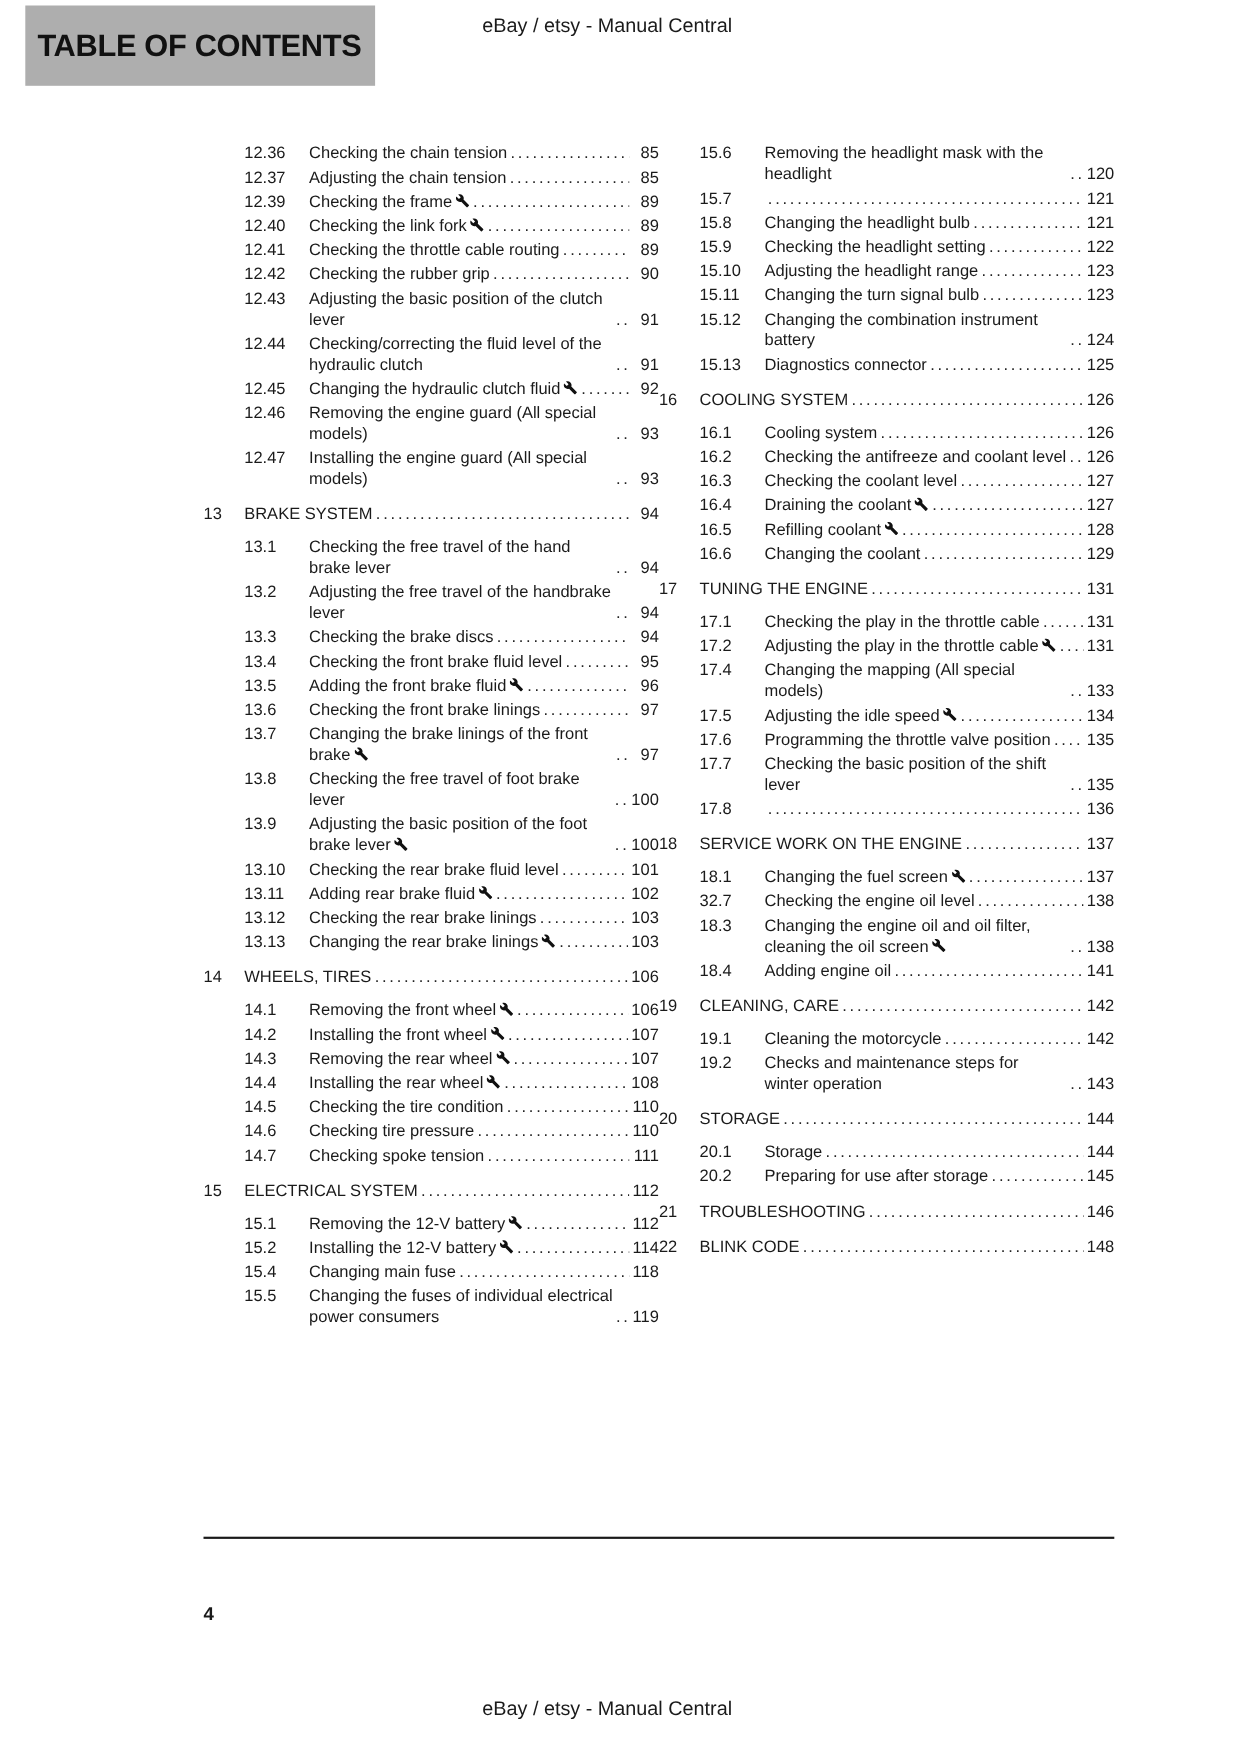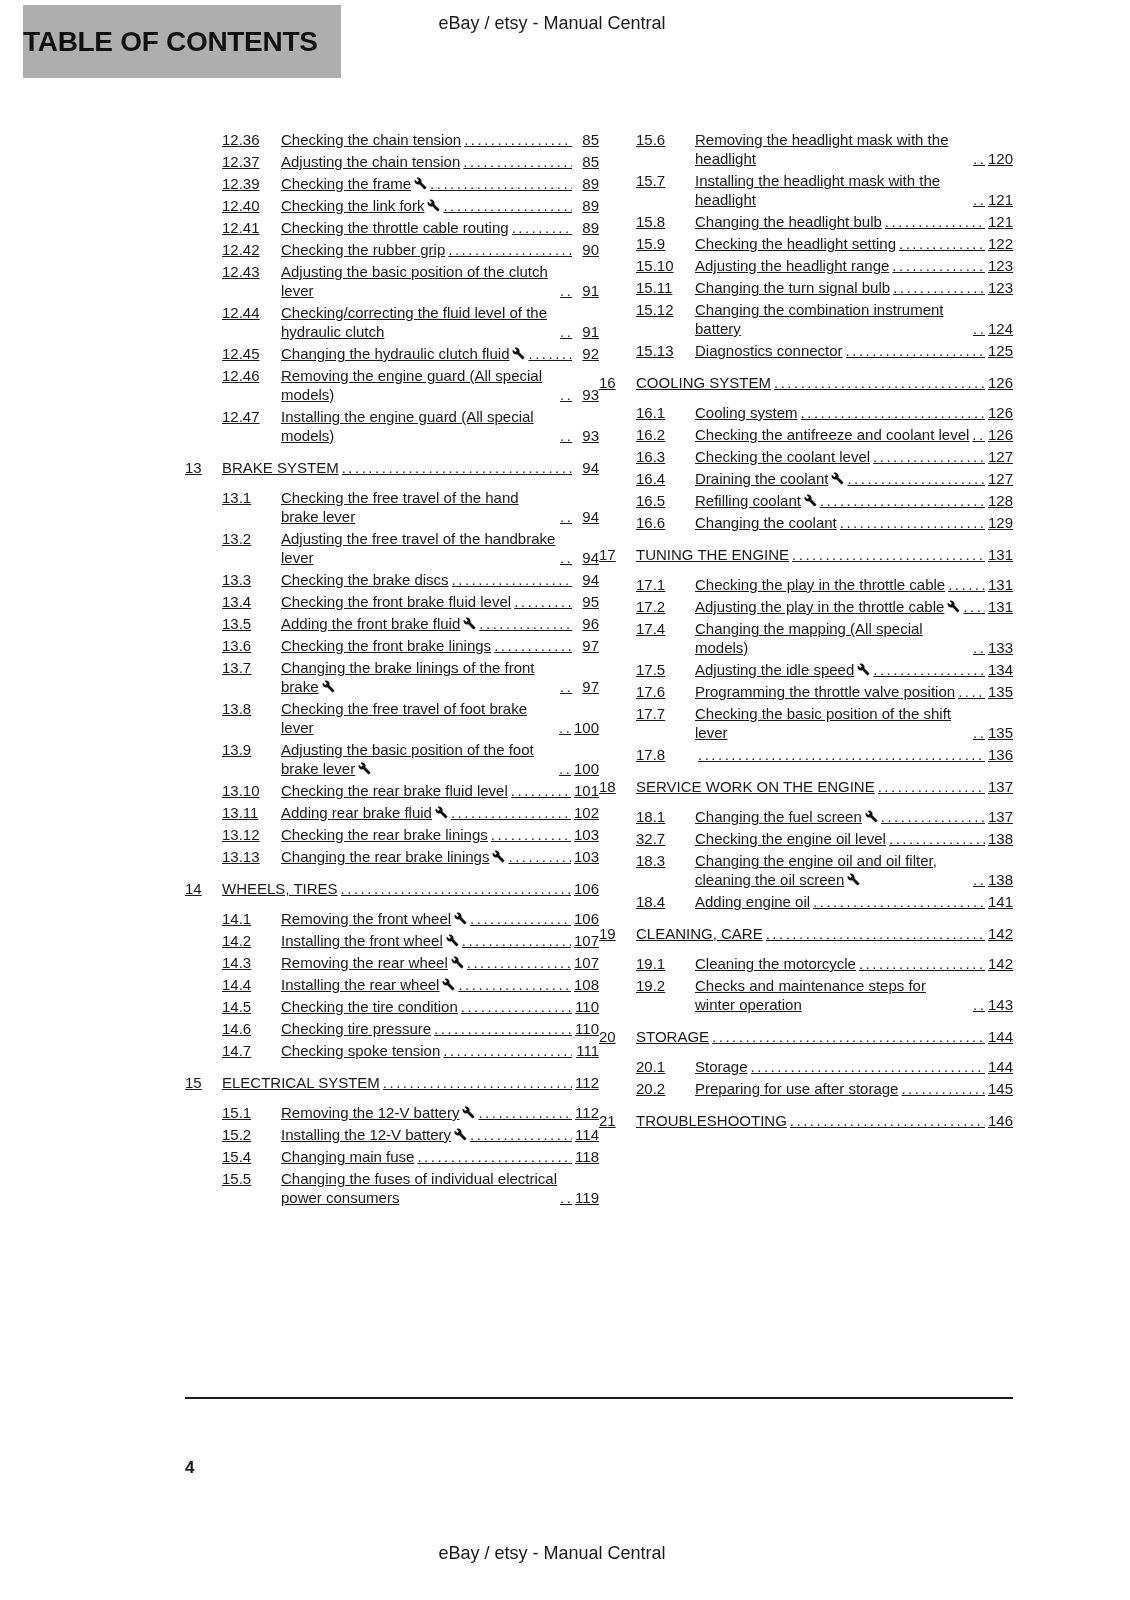--- a/index.html
+++ b/index.html
@@ -4,26 +4,26 @@
 <style>
   html,body{margin:0;padding:0;}
   body{
     width:1130px;height:1600px;position:relative;overflow:hidden;
     background:#ffffff;color:#1a1a1a;
     font-family:"Liberation Sans","DejaVu Sans",sans-serif;
   }
   .toc-banner{
     position:absolute;left:23px;top:5px;width:318px;height:73px;
     background:#aeaeae;display:flex;align-items:center;
-    box-sizing:border-box;
+    padding-left:11px;box-sizing:border-box;
   }
   .toc-title{font-size:28px;font-weight:bold;letter-spacing:-0.3px;color:#111;}
   .site-title-top{position:absolute;top:13px;left:0;width:1130px;text-align:center;font-size:18px;}
   .site-title-top span{position:relative;left:-13px;}
-  .columns{position:absolute;left:185px;top:130px;width:828px;display:flex;text-decoration:underline;}
+  .columns{position:absolute;left:185px;top:130px;width:828px;display:flex;}
   .col{flex:1;min-width:0;}
   .row{display:flex;align-items:flex-end;font-size:15px;line-height:19px;margin:0 0 3px 0;}
   .row .num,.row .title{align-self:flex-start;}
   .section{padding-left:37px;}
   .section .num{flex:none;width:59px;}
   .chapter{margin:13px 0 11px 0;justify-content:space-between;}
   .chapter .num{flex:none;width:37px;}
   .title{flex:0 1 auto;}
   .leader{flex:1 0 12px;overflow:hidden;white-space:nowrap;margin:0 3px;color:#222;}
   .leader::after{
@@ -309,21 +309,20 @@
     </div>
   <div class="col" id="col-1">
       <div class="row section">
         <span class="num">15.6</span>
         <span class="title">Removing the headlight mask with the headlight</span>
         <span class="leader"></span>
         <span class="page">120</span>
       </div>
       <div class="row section">
         <span class="num">15.7</span>
-        <span class="title">Installing the headlight mask with the headlight</span>
         <span class="leader"></span>
         <span class="page">121</span>
       </div>
       <div class="row section">
         <span class="num">15.8</span>
         <span class="title">Changing the headlight bulb</span>
         <span class="leader"></span>
         <span class="page">121</span>
       </div>
       <div class="row section">
@@ -521,20 +520,26 @@
         <span class="num">20.2</span>
         <span class="title">Preparing for use after storage</span>
         <span class="leader"></span>
         <span class="page">145</span>
       </div>
       <div class="row chapter">
         <span class="num">21</span>
         <span class="title">TROUBLESHOOTING</span>
         <span class="leader"></span>
         <span class="page">146</span>
+      </div>
+      <div class="row chapter">
+        <span class="num">22</span>
+        <span class="title">BLINK CODE</span>
+        <span class="leader"></span>
+        <span class="page">148</span>
       </div>
     </div>
 </div>
 
 <div class="footer-rule"></div>
 <div class="page-number">4</div>
 
 <div class="site-title-bottom">
   <span>eBay / etsy - Manual Central</span>
 </div>

